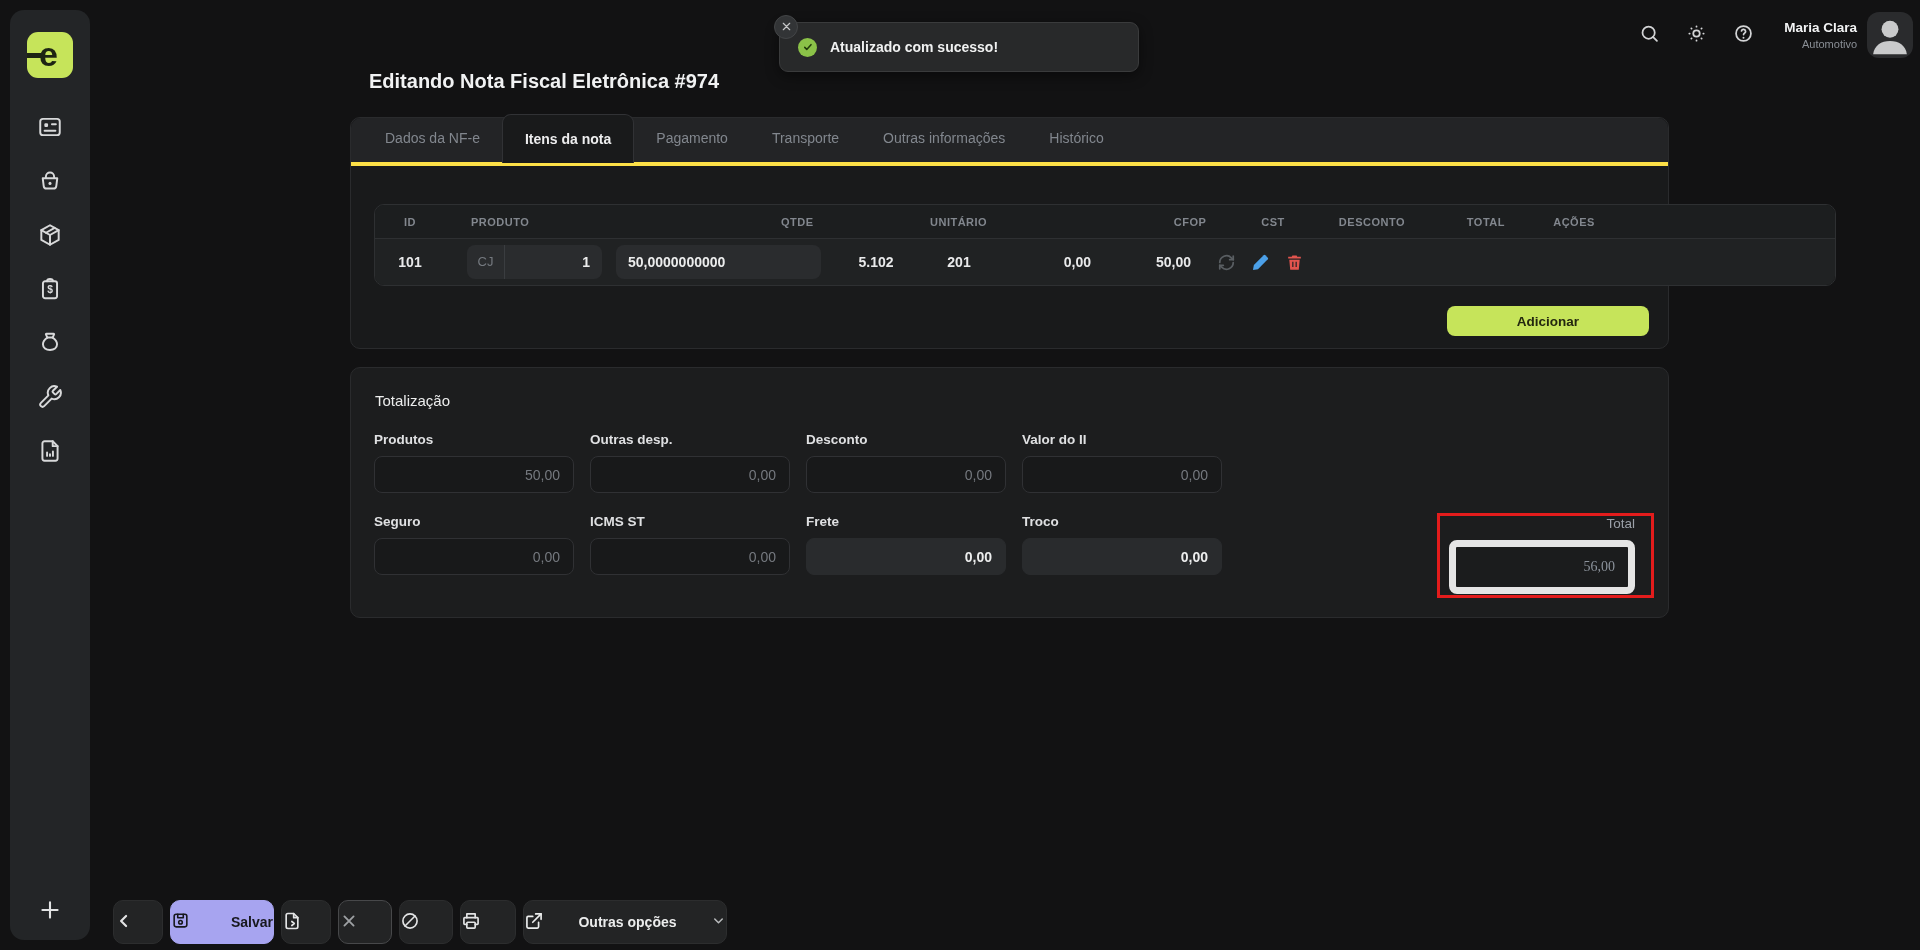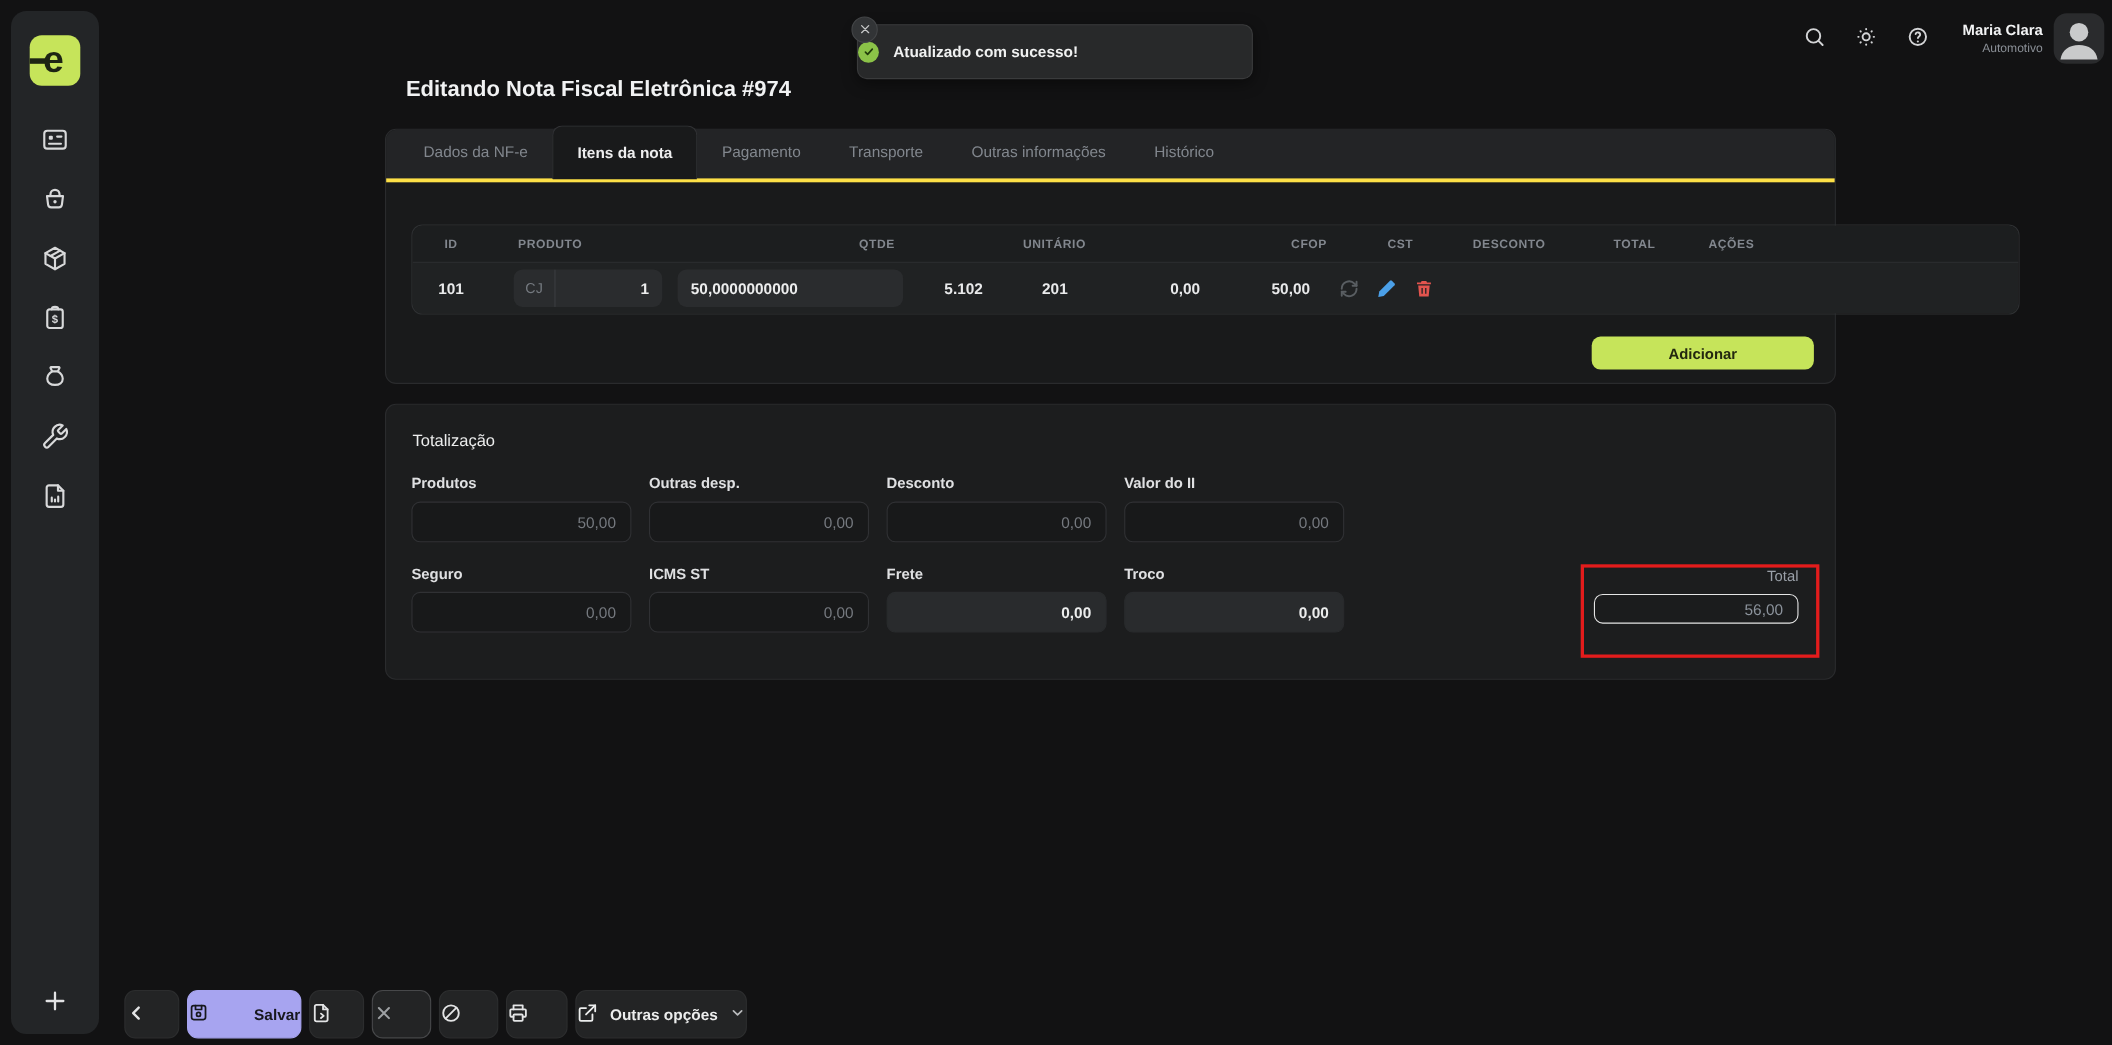--- a/index.html
+++ b/index.html
@@ -28,21 +28,21 @@
   .top-icon-btn svg { width:21px; height:21px; }
   .user-block { display:flex; align-items:center; margin-left:24px; cursor:pointer; }
   .user-text { text-align:right; margin-right:10px; }
   .user-name { font-size:13.5px; font-weight:700; color:#f2f3f4; }
   .user-role { font-size:11px; color:#8a8f96; margin-top:3px; }
   .avatar { width:46px; height:46px; border-radius:12px; background:#2a2b2d; overflow:hidden; }
   .avatar svg { width:46px; height:46px; }
 
   
   .toast { position:absolute; left:779px; top:22px; width:360px; height:50px; background:#28292a;
-    border:1px solid #3a3b3c; border-radius:9px; display:flex; align-items:center; 
+    border:1px solid #3a3b3c; border-radius:9px; display:flex; align-items:center; padding-left:18px;
     box-shadow:0 4px 14px rgba(0,0,0,.45); }
   .toast-check { width:19px; height:19px; border-radius:50%; background:#8bc248; display:flex;
     align-items:center; justify-content:center; flex:none; }
   .toast-check svg { width:12px; height:12px; }
   .toast-msg { margin-left:13px; font-size:14px; font-weight:700; color:#f0f1f1; }
   .toast-close { position:absolute; left:-6px; top:-8px; width:24px; height:24px; border-radius:50%;
     background:#323436; border:1px solid #434547; color:#c6c7c8; cursor:pointer;
     display:flex; align-items:center; justify-content:center; padding:0; }
   .toast-close svg { width:11px; height:11px; }
 
@@ -106,39 +106,39 @@
   .totals-title { position:absolute; left:24px; top:24px; font-size:15px; font-weight:400; color:#eceded; }
   .totals-grid { position:absolute; left:23px; top:64px; }
   .t-fields-row { display:flex; gap:16px; margin-bottom:21px; }
   .tfield { width:200px; }
   .tlabel { font-size:13.5px; font-weight:700; color:#dfe0e2; margin-bottom:9px; }
   .tinput { width:200px; height:37px; background:#18191a; border:1px solid #303134; border-radius:8px;
     color:#75797f; font-size:14px; text-align:right; padding:0 13px; font-family:inherit; }
   .tinput.editable { background:#292b2d; border:1px solid #292b2d; color:#eceded; font-weight:700; }
   .total-group { position:absolute; left:1098px; top:148px; width:186px; }
   .total-label { text-align:right; font-size:13.5px; color:#9aa0a8; margin-bottom:9px; }
-  .total-input { width:186px; height:27px; background:#1b1c1d; border:1px solid #e5e5e5; border-radius:8px;
-    color:#8b929b; font-size:14px; text-align:right; padding:0 13px; font-family:Liberation Sans, sans-serif; }
+  .total-input { width:186px; height:54px; background:#1b1c1d; border:7px solid #e5e5e5; border-radius:8px;
+    color:#8b929b; font-size:14px; text-align:right; padding:0 13px; font-family:Liberation Serif, serif; }
   .annotation-box { position:absolute; left:1086px; top:145px; width:217px; height:85px;
     border:3px solid #e31c1c; pointer-events:none; }
 
   
   .toolbar { position:absolute; left:113px; top:900px; display:flex; gap:7px; align-items:center; }
   .tb-btn { height:44px; background:#232425; border:1px solid #2c2d2e; border-radius:10px; color:#e3e4e5;
     display:flex; align-items:center; justify-content:space-between; cursor:pointer; font-family:inherit; }
   .tb-btn svg { width:20px; height:20px; }
   .tb-back { width:50px; }
   .tb-save { width:104px; background:#a7a4f0; border-color:#a7a4f0; color:#17181d; gap:10px;
     font-size:14px; font-weight:700; }
   .tb-save svg { width:19px; height:19px; }
   .tb-file { width:50px; }
   .tb-x { width:54px; border-color:#47484a; color:#9ea1a4; }
   .tb-ban { width:54px; }
   .tb-print { width:56px; }
-  .tb-more { width:156px; gap:10px; font-size:14px; font-weight:700; color:#eceded; }
+  .tb-more { width:204px; gap:10px; font-size:14px; font-weight:700; color:#eceded; }
   .tb-more .chev svg { width:15px; height:15px; color:#b9bbbd; }
 </style>
 </head>
 <body>
 
 <div class="stage">
 
   <aside class="sidebar">
     <div class="logo">
       <span class="logo-bar"></span>

